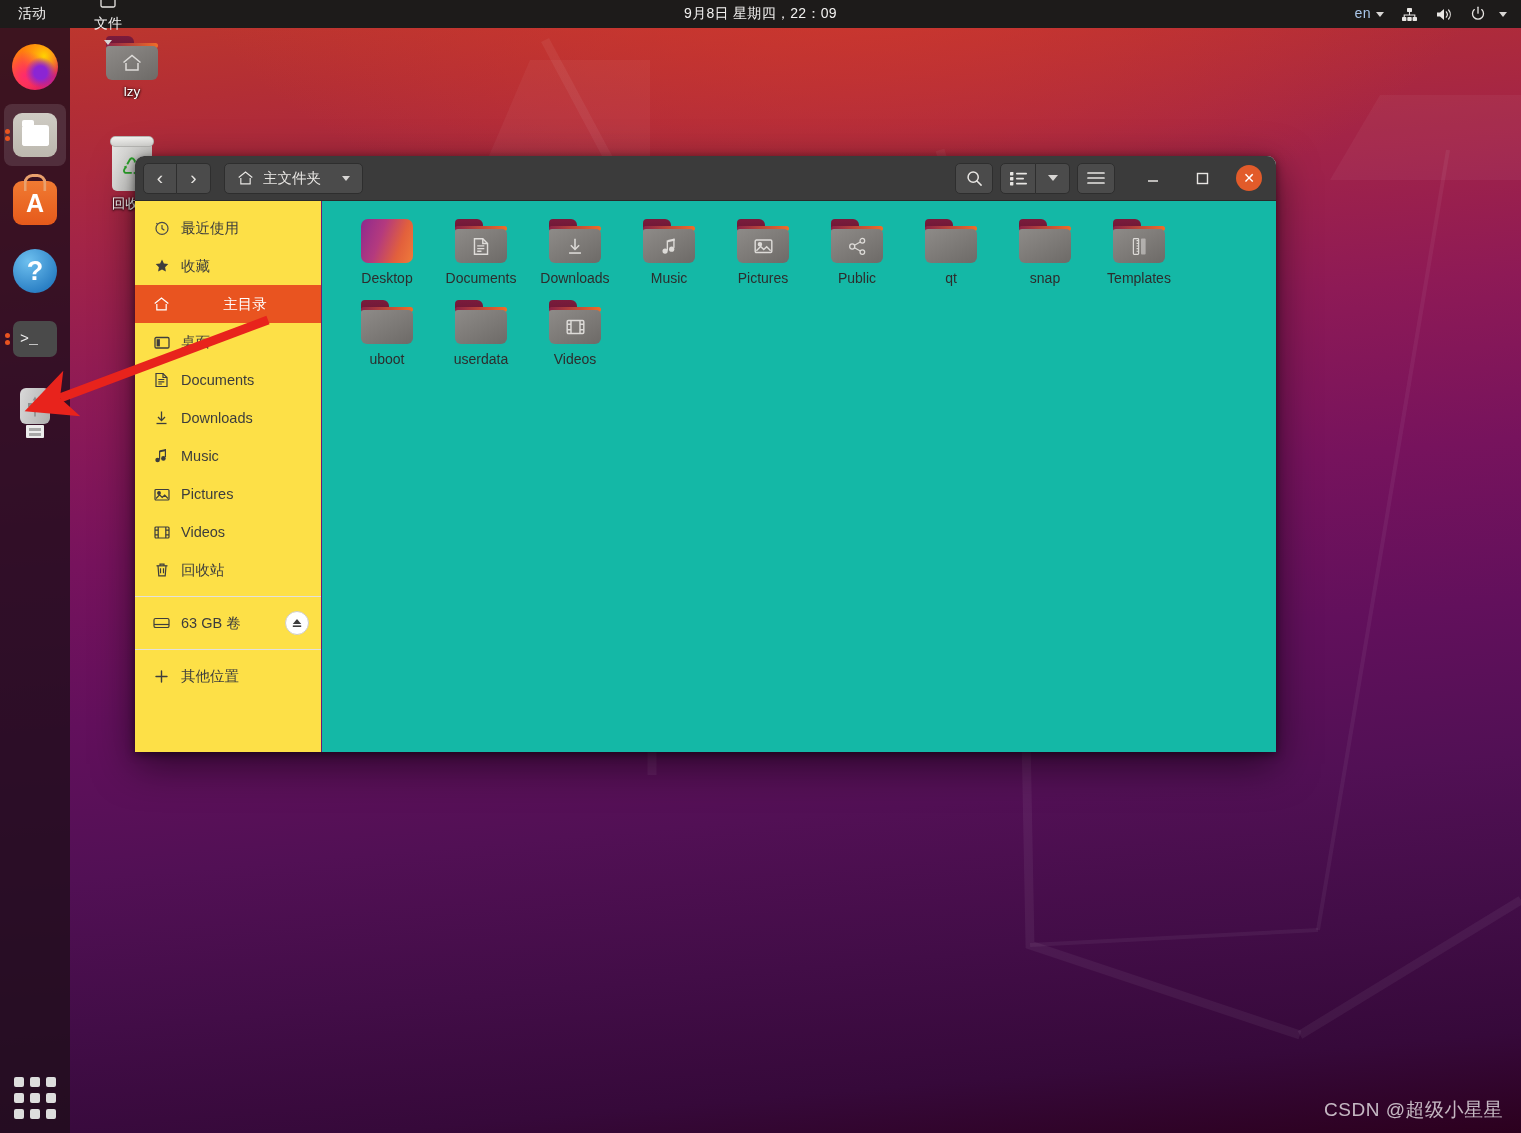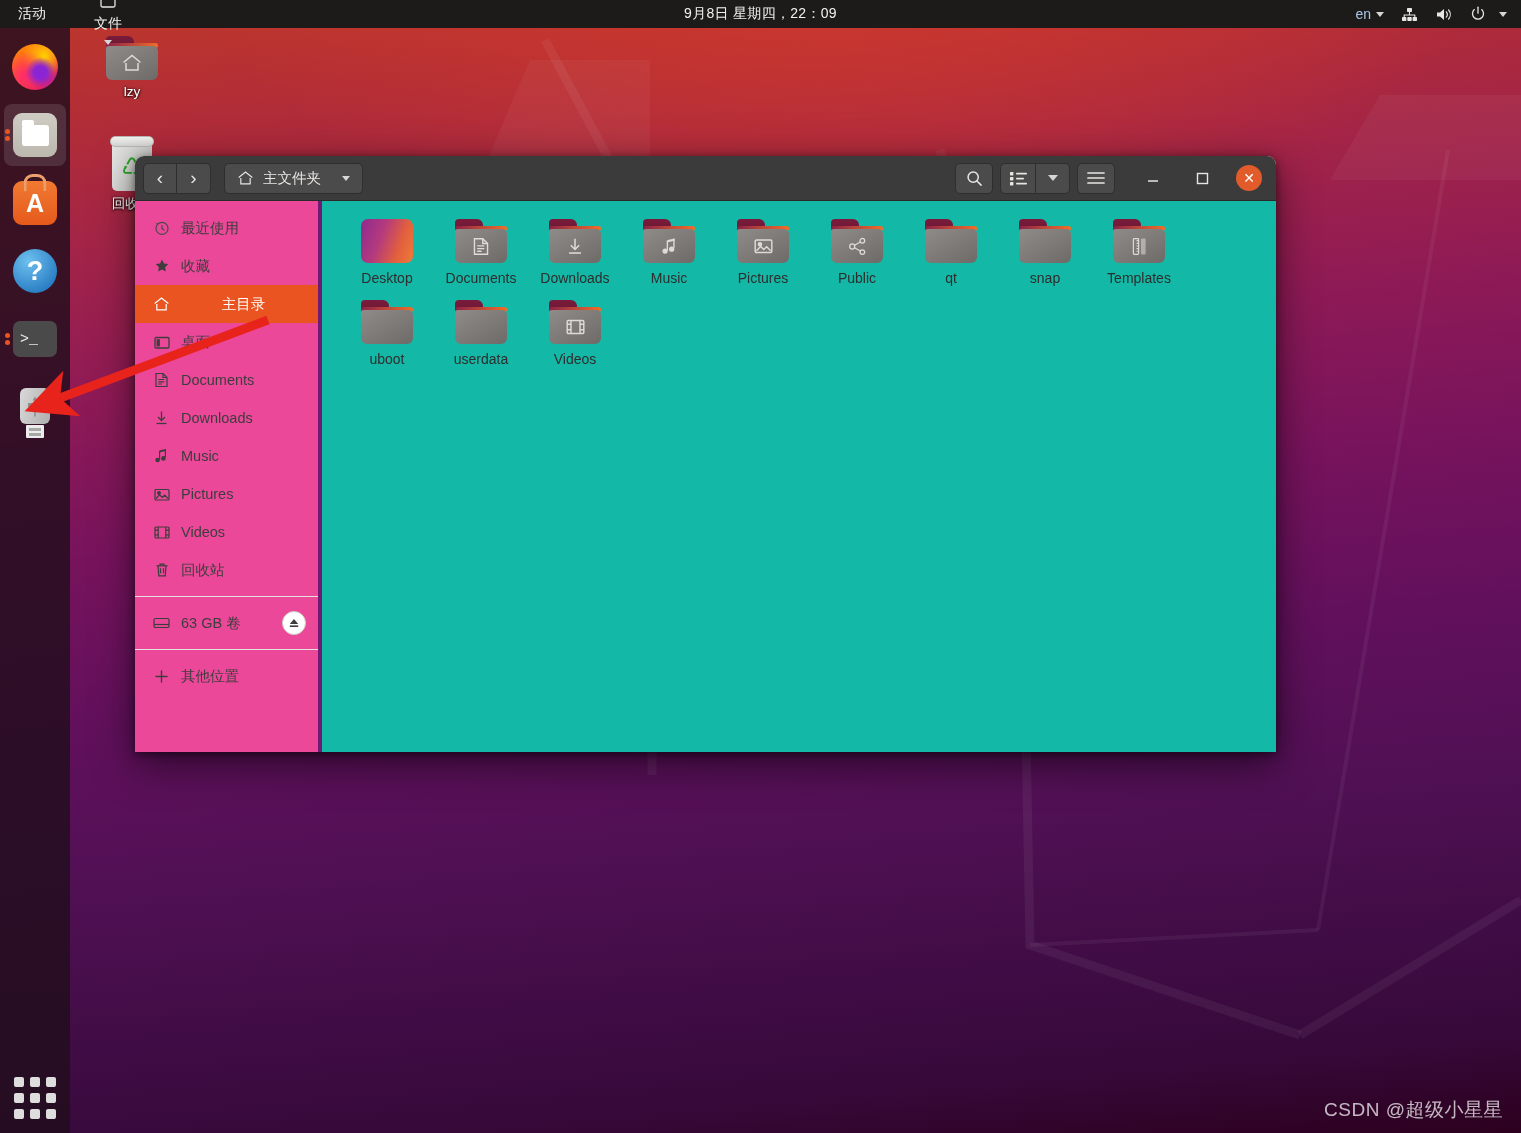--- a/index.html
+++ b/index.html
@@ -30,21 +30,21 @@
     padding: 0 10px; height: 41px; cursor: default;
   }
   #activities-button { margin-left: 8px; }
   #files-app-menu { margin-left: 28px; flex-direction: column; }
   #top-bar-clock {
     position: absolute; left: 0; right: 0; margin: 0 auto;
     width: 260px; text-align: center; font-size: 14px; letter-spacing: .3px;
   }
   #top-bar-right {
     position: absolute; right: 6px; top: 0; height: 28px;
-    display: flex; align-items: center; gap: 1px;
+    display: flex; align-items: center; gap: 1px; font-family: Liberation Mono, monospace;
   }
   #top-bar-right .tb-item { padding: 0 8px; gap: 5px; }
   .caret-down {
     width: 0; height: 0; border-left: 4.5px solid transparent;
     border-right: 4.5px solid transparent; border-top: 5px solid #d8d6d4;
   }
   .tb-ico { display: inline-block; line-height: 0; }
 
   
   #dock {
@@ -200,21 +200,21 @@
   #hb-right { margin-left: auto; display: flex; align-items: center; gap: 7px; }
   .wctl { width: 30px; height: 30px; display:flex; align-items:center; justify-content:center;
           color: #e8e6e3; cursor: pointer; border-radius: 50%; }
   #window-close {
     width: 26px; height: 26px; border-radius: 50%; background: #e25b2a;
     color: #fff; font-size: 14px; display:flex; align-items:center; justify-content:center;
   }
   #window-body { display: flex; height: 551px; }
 
   #files-sidebar {
-    width: 187px; background: #ec4899; border-right: 4px solid #701a75;
+    width: 187px; background: #fde047; border-right: 1px solid #701a75;
     padding-top: 8px; overflow: hidden;
   }
   .sb-item {
     display: flex; align-items: center; gap: 11px; height: 38px;
     padding: 0 12px 0 18px; font-size: 14.5px; color: #3d3d3d; cursor: pointer;
     position: relative;
   }
   .sb-item.selected { background: #e95420; color: #fff; text-align: center; }
   .sb-item .sb-ico { width: 17px; display:flex; align-items:center; justify-content:center; }
   .sb-item .sb-lbl { flex: 1; white-space: nowrap; }

